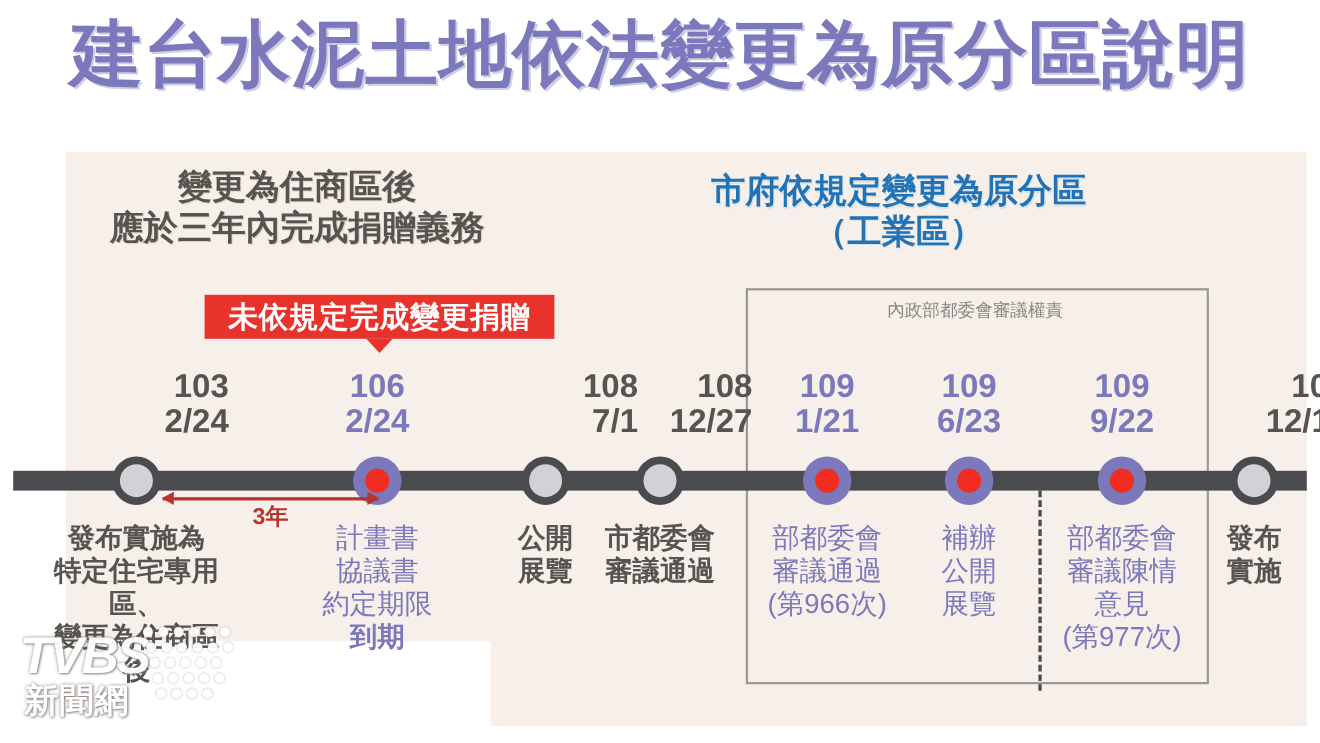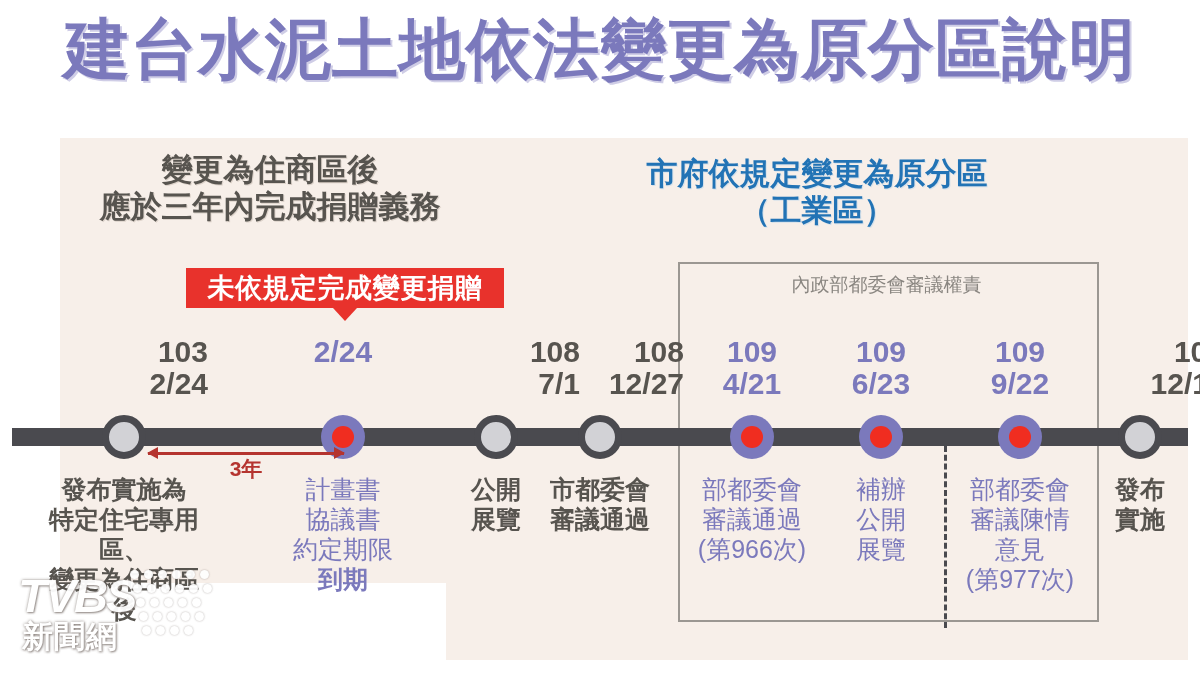--- a/index.html
+++ b/index.html
@@ -68,21 +68,21 @@
   
   .auth-box{
     position:absolute;left:678px;top:262px;
     width:417px;height:356px;
     border:2px solid #9b9792;
     background:transparent;
     z-index:1;
   }
   .auth-box-label{
     position:absolute;left:678px;top:272px;width:417px;
-    text-align:center;font-size:19px;color:#8a8681;
+    text-align:center;font-size:16px;color:#8a8681;
     font-weight:normal;z-index:2;
   }
 
   
   .tl-bar{
     position:absolute;left:12px;top:428px;
     width:1176px;height:18px;
     background:#4a4a4f;
     z-index:3;
   }
@@ -232,20 +232,21 @@
           <div class="dot-gray"></div>
         </div>
         <div class="cap gray">
           <div>發布實施為</div>
           <div>特定住宅專用區、</div>
           <div>變更為住商區後</div>
         </div>
       </div>
       <div class="node" style="left: 259px; top: 0px; width: 168px; height: 675px;">
         <div class="date purple">
+          <div>106</div>
           <div>2/24</div>
         </div>
         <div class="dot-wrap" style="top: 415px;">
           <div class="dot-hl">
             <i></i>
           </div>
         </div>
         <div class="cap purple">
           <div>計畫書</div>
           <div>協議書</div>
@@ -275,21 +276,21 @@
           <div class="dot-gray"></div>
         </div>
         <div class="cap gray">
           <div>市都委會</div>
           <div>審議通過</div>
         </div>
       </div>
       <div class="node" style="left: 668px; top: 0px; width: 168px; height: 675px;">
         <div class="date purple">
           <div>109</div>
-          <div>4/21</div>
+          <div>1/21</div>
         </div>
         <div class="dot-wrap" style="top: 415px;">
           <div class="dot-hl">
             <i></i>
           </div>
         </div>
         <div class="cap purple">
           <div>部都委會</div>
           <div>審議通過</div>
           <div>(第966次)</div>

